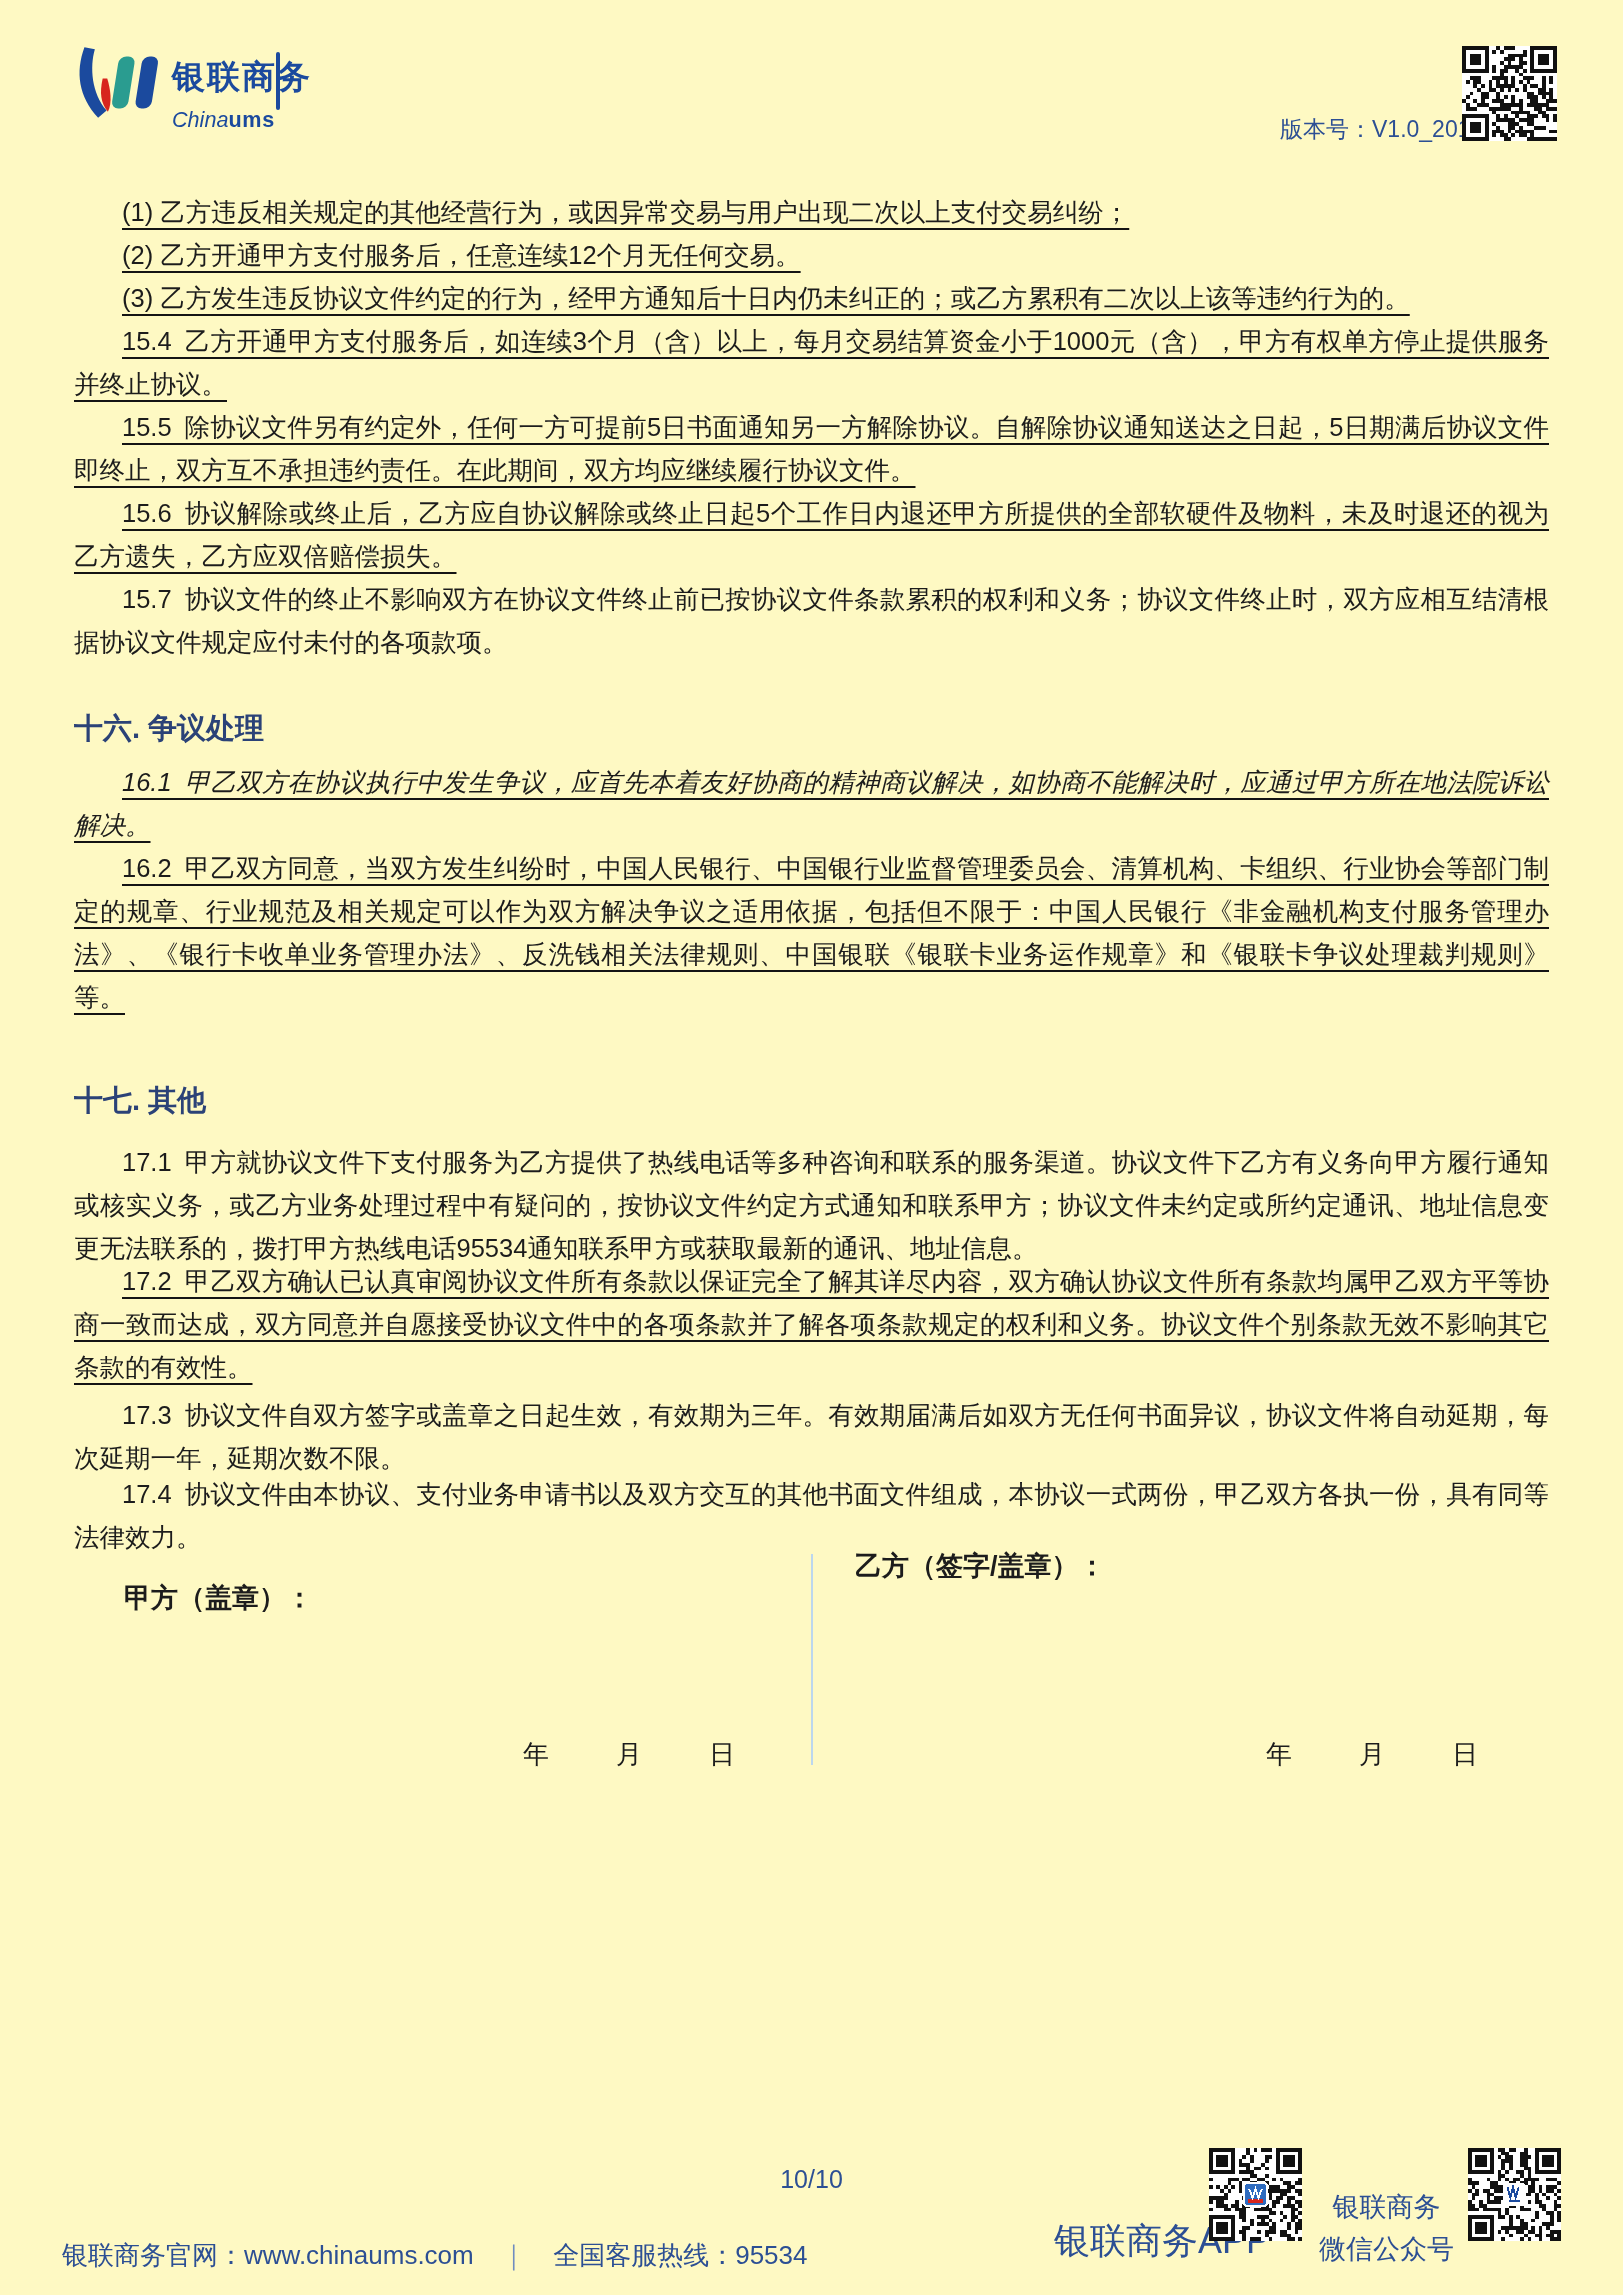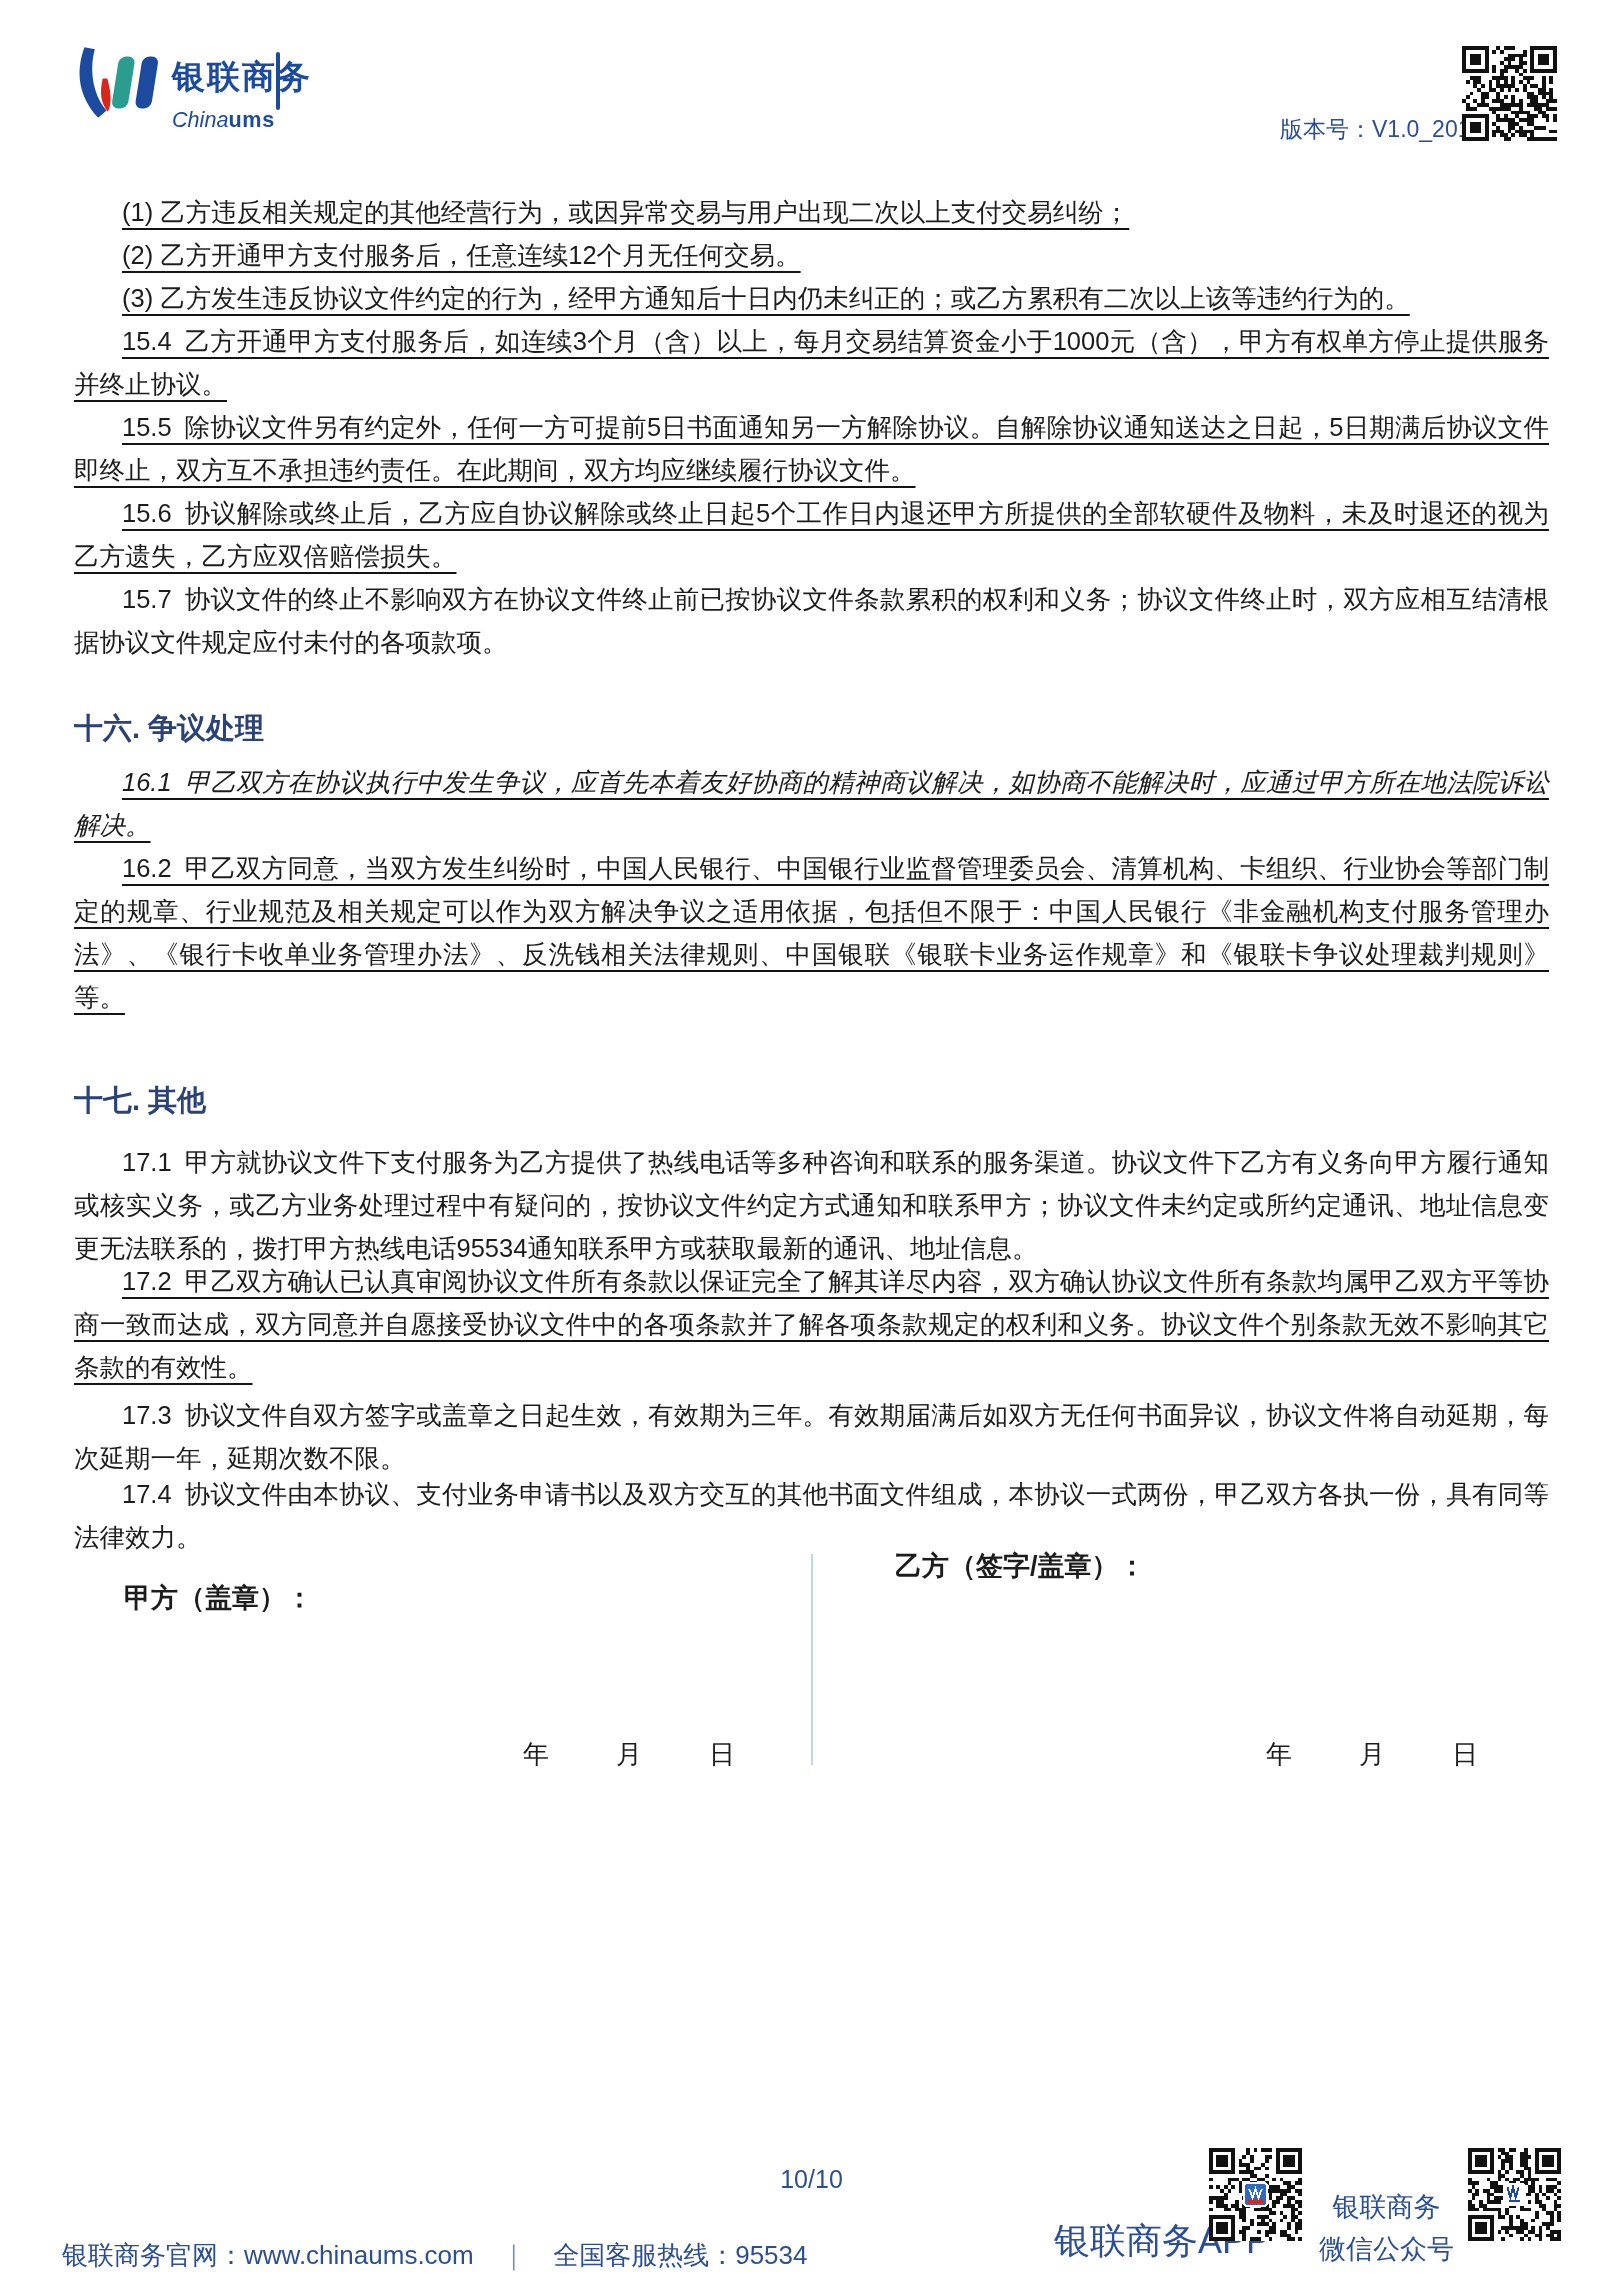--- a/index.html
+++ b/index.html
@@ -1,19 +1,19 @@
 <!DOCTYPE html>
 <html lang="zh" style="font-size:10.5px"><head>
 <meta charset="utf-8">
 <style>
   html,body{margin:0;padding:0;background:#888;}
   .page{
     position:relative;
     width:1623px;height:2295px;
-    background:#ffffff;
+    background:#fef9c3;
     font-family:"Liberation Sans","DejaVu Sans",sans-serif;
     color:#1c1c1c;
     margin:0 auto;
     overflow:hidden;
   }
   
   .hdr-logo{position:absolute;left:74px;top:34px;width:406px;height:105px;}
   .hdr-mark{position:absolute;left:0;top:11.8px;}
   .hdr-brandtext{position:absolute;left:98px;top:21px;width:105px;color:#1b4a9e;}
   .brand-cn{font-size:33px;font-weight:700;letter-spacing:2px;white-space:nowrap;}
@@ -41,21 +41,21 @@
   .sec-h{font-size:29px;line-height:43px;font-weight:700;color:#2b4277;text-align:left;}
   .mt66{margin-top:43px!important;}
   .mt17{margin-top:11px!important;font-style:italic;}
   .mt91{margin-top:60px!important;}
   .mt29{margin-top:19px!important;}
   .mtm16{margin-top:-10.5px!important;}
   .mt8{margin-top:5.2px!important;}
   .mtm10{margin-top:-6.5px!important;}
   
   .sig-label-a{position:absolute;left:124px;top:1580px;font-size:27px;font-weight:700;white-space:nowrap;}
-  .sig-label-b{position:absolute;left:895px;top:1548px;font-size:27px;font-weight:700;white-space:nowrap;}
+  .sig-label-b{position:absolute;left:855px;top:1548px;font-size:27px;font-weight:700;white-space:nowrap;}
   .sig-divider{position:absolute;left:811px;top:1554px;width:2px;height:211px;background:#bcd7ee;}
   .date-row{position:absolute;top:1737px;display:flex;font-size:26px;white-space:nowrap;}
   .date-row span{display:inline-block;width:26px;}
   .date-row span + span{margin-left:67px;}
   .date-a{left:523px;}
   .date-b{left:1266px;}
   
   .page-num{position:absolute;left:0;top:2165px;width:100%;text-align:center;font-size:25px;color:#2c4f94;}
   .footer-left{
     position:absolute;left:62px;top:2238px;

